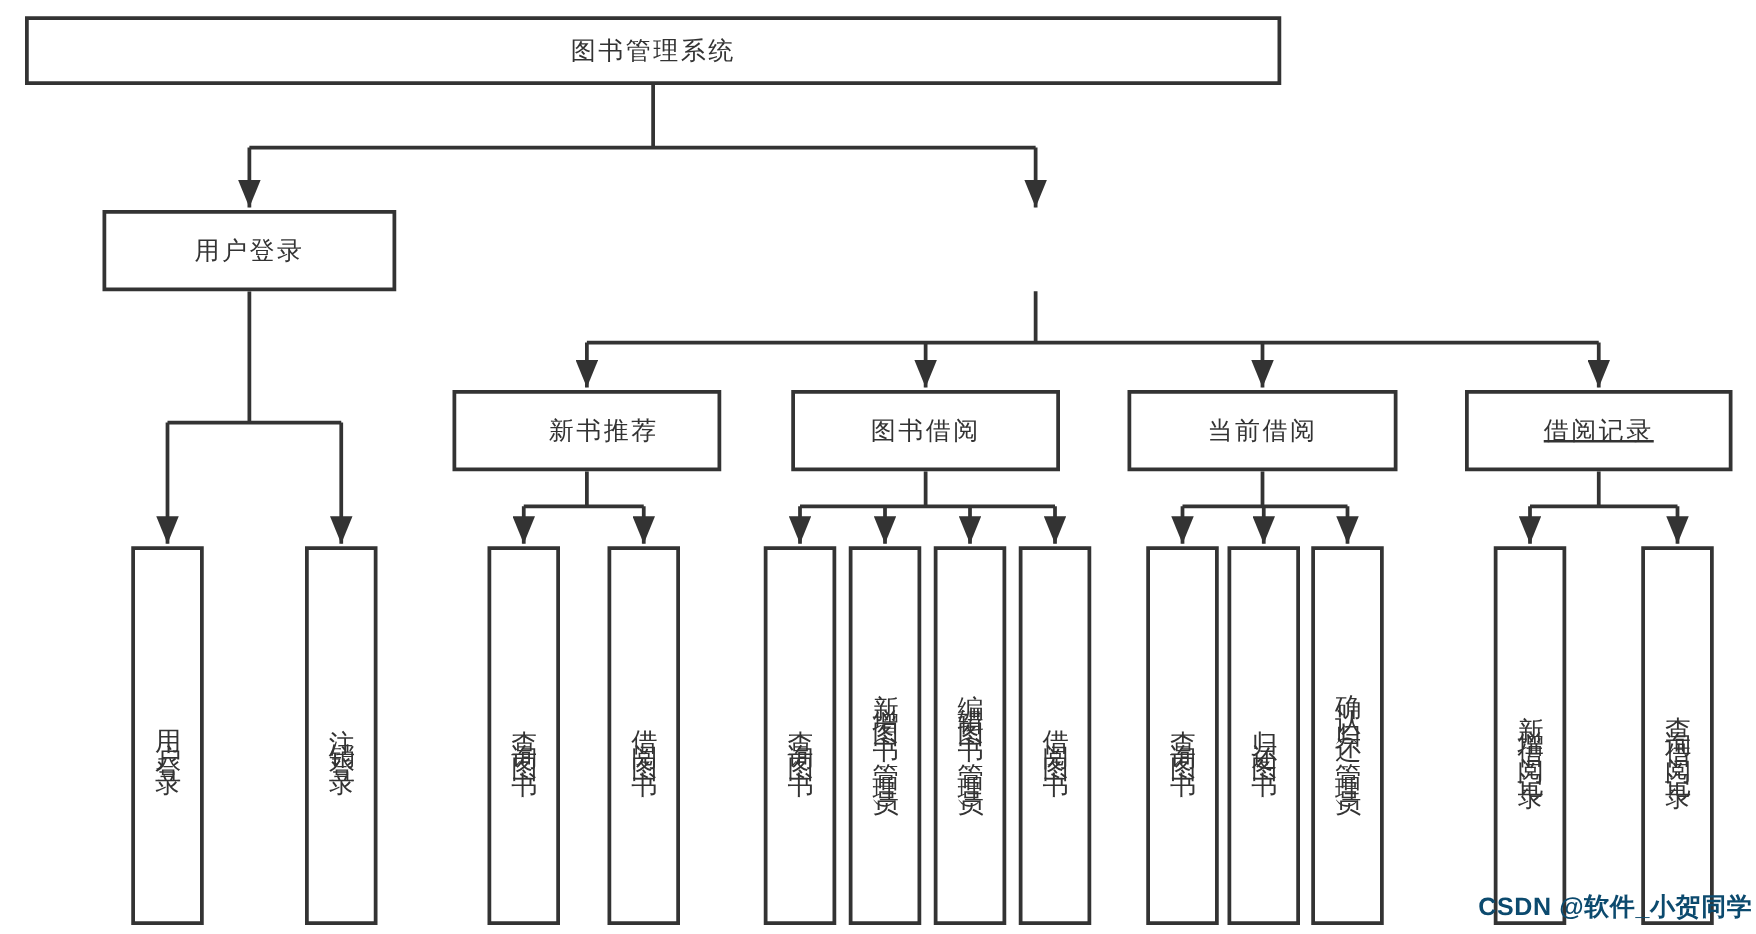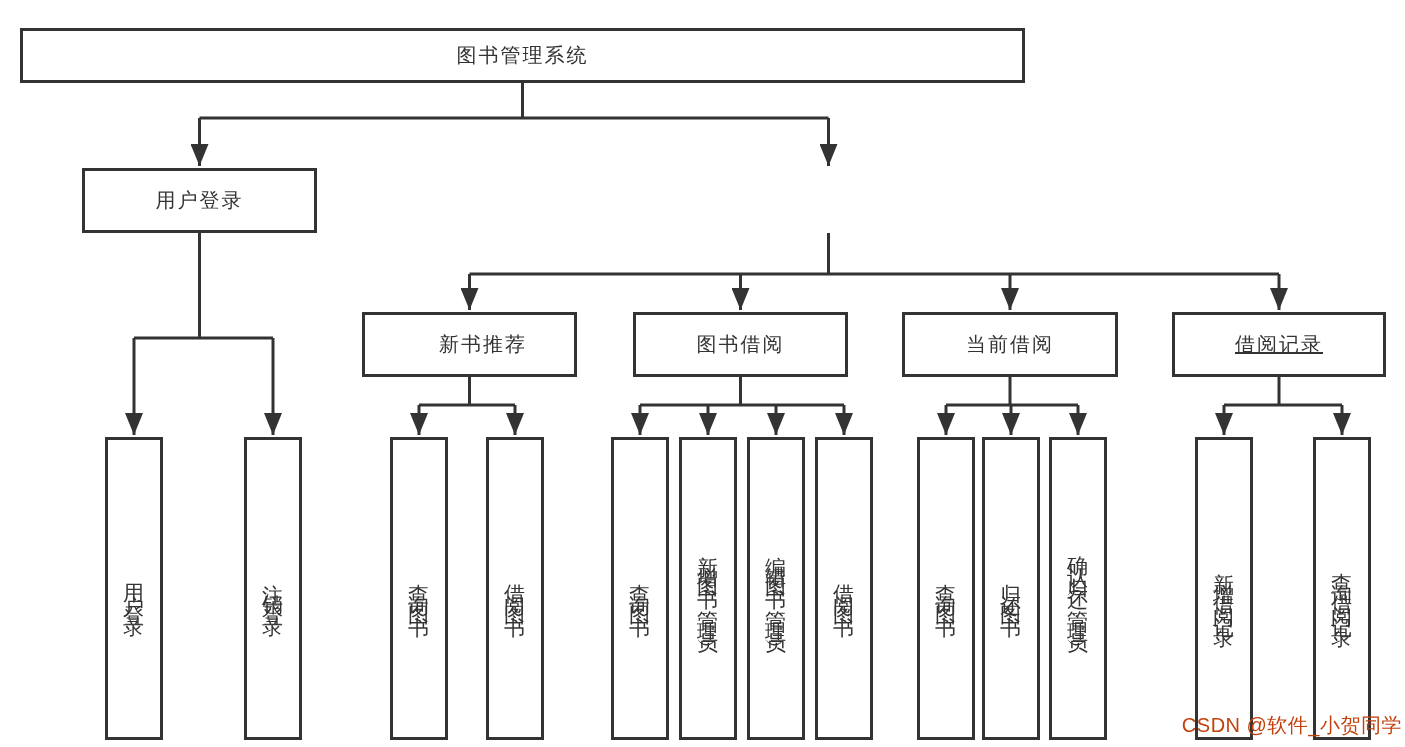--- a/index.html
+++ b/index.html
@@ -42,23 +42,24 @@
     writing-mode: vertical-rl;
     font-size: 21px;
     letter-spacing: 11px;
     line-height: 1;
   }
   .watermark {
     position: absolute;
     top: 712px;
     right: 3px;
     font-size: 20px;
-    color: #c2410c;
+    color: #0c4a6e;
     letter-spacing: 0.5px;
     white-space: nowrap;
+    font-weight: bold;
   }
 </style>
 </head>
 <body>
 
 <div class="canvas">
 
   <svg class="connector-layer" width="1405" height="747" viewBox="0 0 1405 747" xmlns="http://www.w3.org/2000/svg">
     <defs>
       <marker id="arrow" viewBox="0 0 11 9" refX="11" refY="4.5" markerWidth="22" markerHeight="18" markerUnits="userSpaceOnUse" orient="auto">
@@ -96,21 +97,21 @@
 
       <line x1="946" y1="405" x2="946" y2="435" marker-end="url(#arrow)"></line>
       <line x1="1011" y1="405" x2="1011" y2="435" marker-end="url(#arrow)"></line>
       <line x1="1078" y1="405" x2="1078" y2="435" marker-end="url(#arrow)"></line>
 
       <line x1="1224" y1="405" x2="1224" y2="435" marker-end="url(#arrow)"></line>
       <line x1="1342" y1="405" x2="1342" y2="435" marker-end="url(#arrow)"></line>
     </g>
   </svg>
 
-  <div class="node h" style="left:20px; top:28px; width:1005px; height:55px;">图书管理系统</div>
+  <div class="node h" style="left:20px; top:13px; width:1005px; height:55px;">图书管理系统</div>
 
   <div class="node h" style="left:82px; top:168px; width:235px; height:65px;">用户登录</div>
 
   <div class="node h" style="left:362px; top:312px; width:215px; height:65px;padding-left:27px;">新书推荐</div>
   <div class="node h" style="left:633px; top:312px; width:215px; height:65px;">图书借阅</div>
   <div class="node h" style="left:902px; top:312px; width:216px; height:65px;">当前借阅</div>
   <div class="node h" style="left:1172px; top:312px; width:214px; height:65px;text-decoration:underline;">借阅记录</div>
 
   <div class="node v" style="left:105px; top:437px; width:58px; height:303px;">用户登录</div>
   <div class="node v" style="left:244px; top:437px; width:58px; height:303px;">注销登录</div>

